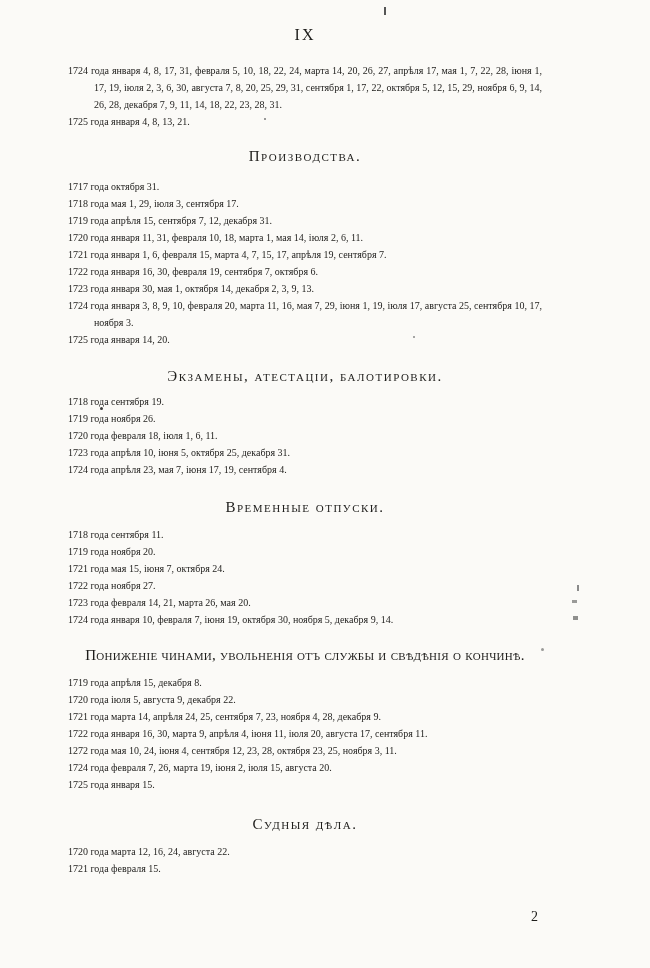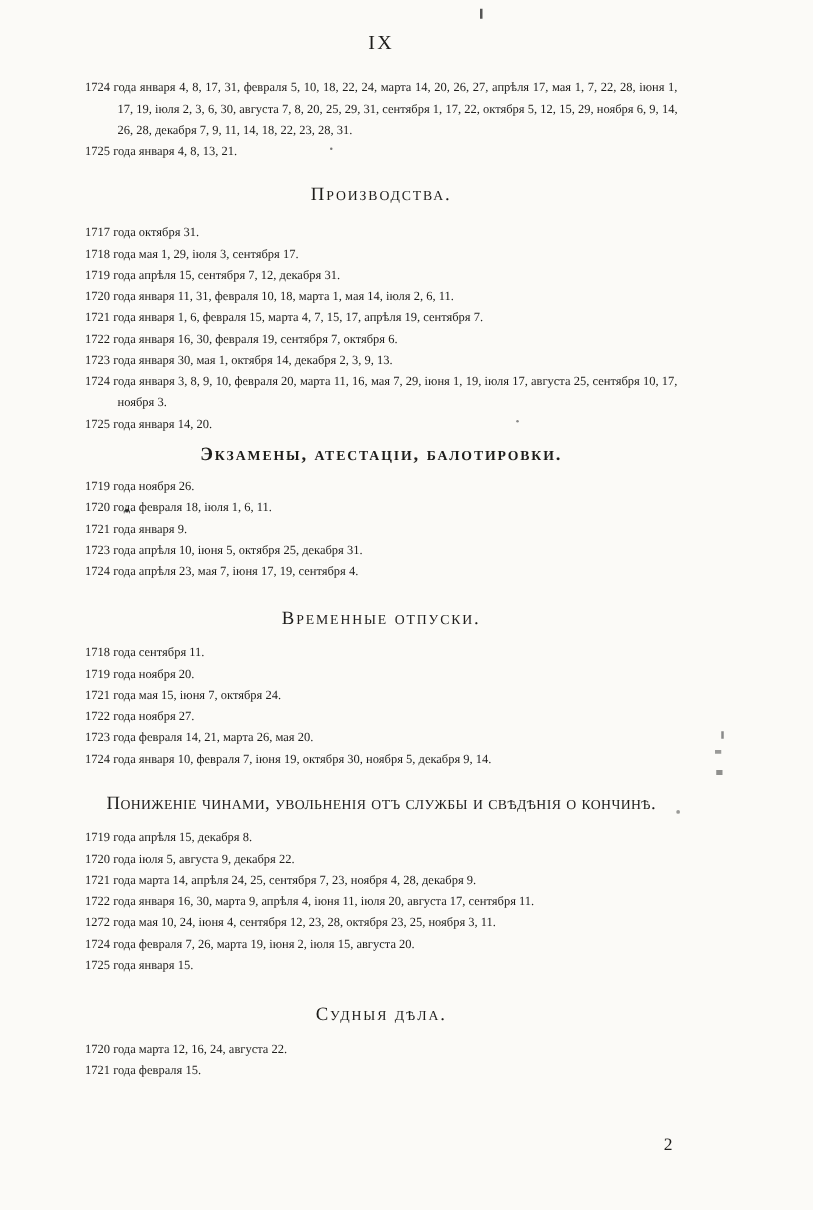--- a/index.html
+++ b/index.html
@@ -23,21 +23,21 @@
   section{margin:0;}
   .sec0{margin-top:21px;}
   .heading{
     margin:0;text-align:center;
     font-weight:normal;
     font-variant:small-caps;
     font-size:15px;line-height:20px;
     letter-spacing:1.5px;
   }
   .s1 .heading{margin-top:16px;margin-bottom:12px;}
-  .s2 .heading{margin-top:6px;margin-bottom:7px;font-weight:bold;}
+  .s2 .heading{margin-top:18px;margin-bottom:7px;}
   .s3 .heading{margin-top:19px;margin-bottom:9px;}
   .s4 .heading{margin-top:17px;margin-bottom:9px;font-size:15px;letter-spacing:0.3px;white-space:nowrap;}
   .s5 .heading{margin-top:21px;margin-bottom:9px;}
   .entry{
     margin:0;
     font-size:10px;line-height:17px;
     text-align:justify;
     padding-left:26px;text-indent:-26px;
   }
   .pagenum{
@@ -88,23 +88,23 @@
         <p class="entry">1722 года января 16, 30, февраля 19, сентября 7, октября 6.</p>
         <p class="entry">1723 года января 30, мая 1, октября 14, декабря 2, 3, 9, 13.</p>
         <p class="entry">1724 года января 3, 8, 9, 10, февраля 20, марта 11, 16, мая 7, 29, іюня 1, 19, іюля 17, августа 25, сентября 10, 17, ноября 3.</p>
         <p class="entry">1725 года января 14, 20.</p>
       </div>
     </section>
 
     <section class="s2">
       <h2 class="heading">Экзамены, атестаціи, балотировки.</h2>
       <div class="entries">
+        <p class="entry">1718 года сентября 19.</p>
         <p class="entry">1719 года ноября 26.</p>
         <p class="entry">1720 года февраля 18, іюля 1, 6, 11.</p>
-        <p class="entry">1721 года января 9.</p>
         <p class="entry">1723 года апрѣля 10, іюня 5, октября 25, декабря 31.</p>
         <p class="entry">1724 года апрѣля 23, мая 7, іюня 17, 19, сентября 4.</p>
       </div>
     </section>
 
     <section class="s3">
       <h2 class="heading">Временные отпуски.</h2>
       <div class="entries">
         <p class="entry">1718 года сентября 11.</p>
         <p class="entry">1719 года ноября 20.</p>

